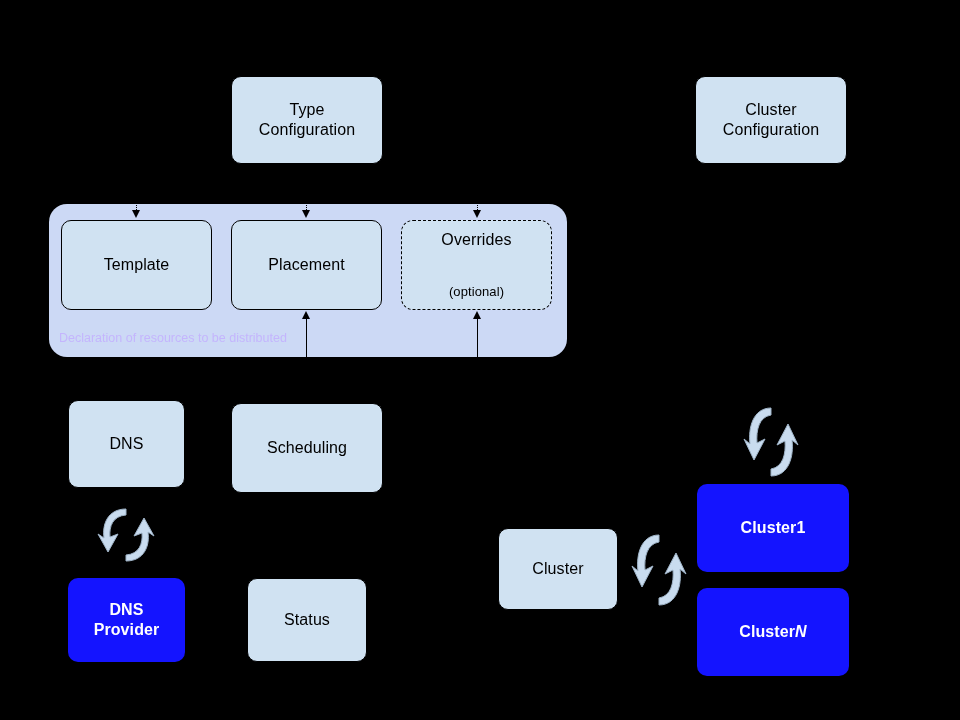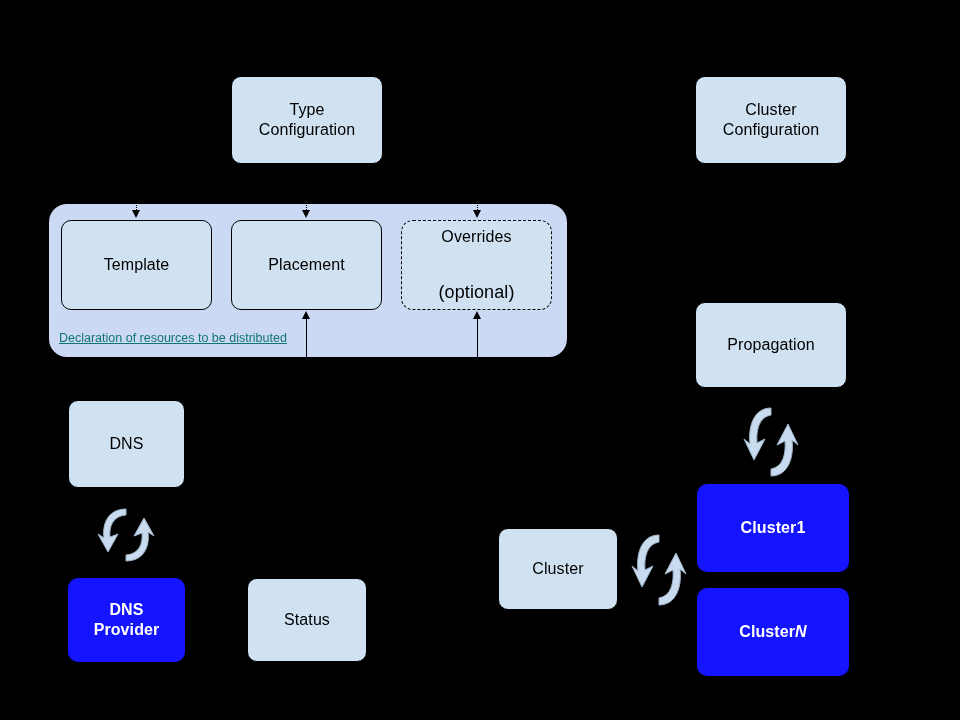--- a/index.html
+++ b/index.html
@@ -49,23 +49,22 @@
   
   .container-box {
     position: absolute;
     box-sizing: border-box;
     background: #ccd9f5;
     border-radius: 18px;
   }
   .container-caption {
     position: absolute;
     font-size: 12.5px;
-    color: #0f766e;
+    color: #c4b5fd;
     white-space: nowrap;
-    text-decoration: underline;
   }
 
   
   .vline {
     position: absolute;
     width: 0;
     border-left: 1.3px solid #000000;
   }
   .vline.dotted { border-left-style: dotted; border-left-width: 1.6px; }
 
@@ -98,21 +97,21 @@
   <div class="container-box" style="left:49px; top:204px; width:518px; height:153px;"></div>
 
   <div class="container-caption" style="left:59px; top:331px;">Declaration of resources to be distributed</div>
 
   <div class="node outlined" style="left:61px; top:220px; width:151px; height:90px;">Template</div>
 
   <div class="node outlined" style="left:231px; top:220px; width:151px; height:90px;">Placement</div>
 
   <div class="node dashed" style="left:401px; top:220px; width:151px; height:90px; flex-direction:column; gap:5px;">
     <span>Overrides</span>
-    <span style="font-size:18px;margin-top:29px;">(optional)</span>
+    <span style="font-size:13px;margin-top:29px;">(optional)</span>
   </div>
 
   <div class="vline dotted" style="left:136px; top:200px; height:12px;"></div>
   <div class="arrowhead-down" style="left:132px; top:210px;"></div>
 
   <div class="vline dotted" style="left:306px; top:200px; height:12px;"></div>
   <div class="arrowhead-down" style="left:302px; top:210px;"></div>
 
   <div class="vline dotted" style="left:477px; top:200px; height:12px;"></div>
   <div class="arrowhead-down" style="left:473px; top:210px;"></div>
@@ -128,24 +127,24 @@
   <div class="sync-icon" style="left:90px; top:500px;">
     <svg width="72" height="70" viewBox="0 0 72 70">
       <path d="M36 9 C18 9 12 24 14 38 L8 34 L18 52 L28 34 L20 37 C19 26 23 16 36 15 Z" fill="#c9dcef" stroke="#9fb4c8" stroke-width="1"></path>
       <path d="M36 61 C54 61 60 46 58 32 L64 36 L54 18 L44 36 L52 33 C53 44 49 54 36 55 Z" fill="#c9dcef" stroke="#9fb4c8" stroke-width="1"></path>
     </svg>
   </div>
 
   <div class="node cluster" style="left:68px; top:578px; width:117px; height:84px;">DNS
 Provider</div>
 
+  <div class="node outlined" style="left:231px; top:403px; width:152px; height:90px;">Scheduling</div>
 
   <div class="node outlined" style="left:247px; top:578px; width:120px; height:84px;">Status</div>
 
-  <div class="node outlined" style="left:695px; top:302px; width:152px; height:86px;">Propagation</div>
 
   <div class="sync-icon" style="left:738px; top:398px;">
     <svg width="66" height="88" viewBox="0 0 66 88">
       <path d="M33 10 C15 10 10 30 12 46 L6 41 L16 62 L27 41 L19 45 C18 32 21 19 33 17 Z" fill="#c9dcef" stroke="#9fb4c8" stroke-width="1"></path>
       <path d="M33 78 C51 78 56 58 54 42 L60 47 L50 26 L39 47 L47 43 C48 56 45 69 33 71 Z" fill="#c9dcef" stroke="#9fb4c8" stroke-width="1"></path>
     </svg>
   </div>
 
   <div class="node cluster" style="left:697px; top:484px; width:152px; height:88px;">
     <span>Cluster </span><span>1</span>

